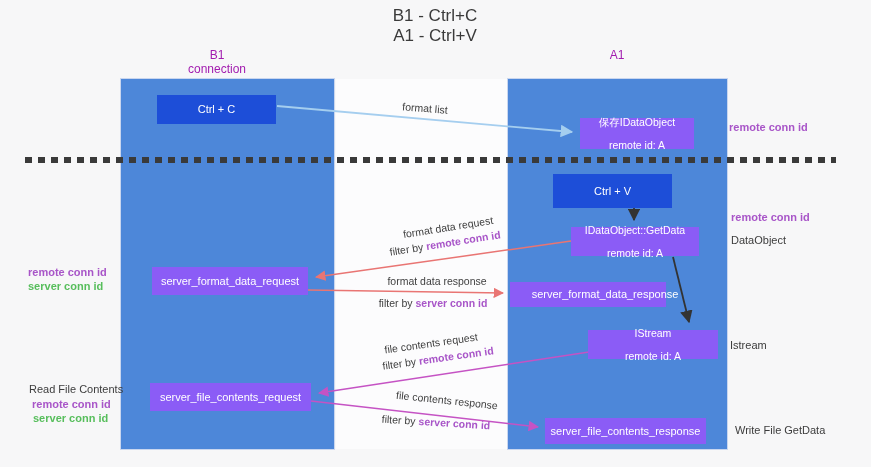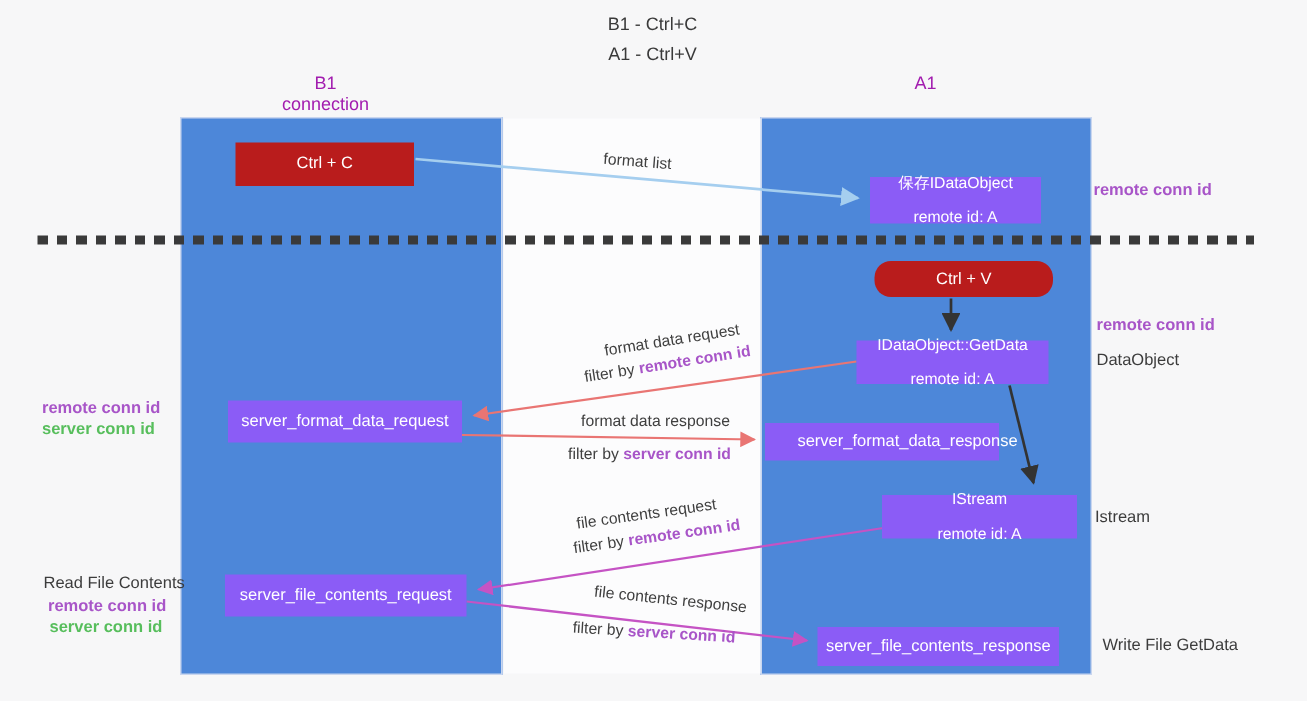--- a/index.html
+++ b/index.html
@@ -9,21 +9,21 @@
   }
   #canvas{
     position:relative;
     width:871px;height:467px;
     background:#f7f7f8;
     overflow:hidden;
   }
   
   .title{
     position:absolute;left:335px;top:6px;width:200px;
-    text-align:center;color:#3a3a3a;font-size:12px;line-height:20px;
+    text-align:center;color:#3a3a3a;font-size:17px;line-height:20px;
   }
   
   .lane-header{
     position:absolute;top:48px;width:120px;text-align:center;
     color:#a21caf;font-size:12px;line-height:14px;
   }
   #hdr-b1{left:157px;}
   #hdr-a1{left:557px;}
   
   .lane{
@@ -42,25 +42,25 @@
     background:repeating-linear-gradient(90deg,#3a3a3a 0 7px,transparent 7px 13px);
   }
   
   .box{
     position:absolute;display:flex;flex-direction:column;
     align-items:center;justify-content:center;
     color:#fff;text-align:center;font-size:11px;line-height:13px;
     box-sizing:border-box;
   }
   .box.orange{background:#8b5cf6;}
-  .box.green{background:#b91c1c;}
+  .box.green{background:#1d4ed8;}
   .box .l2{font-size:10.5px;margin-top:10px;}
   #box-ctrl-c{left:157px;top:95px;width:119px;height:29px;}
   #box-save-obj{left:580px;top:118px;width:114px;height:31px;font-size:10.5px;}
-  #box-ctrl-v{left:583px;top:174px;width:119px;height:24px;border-radius:11px;}
+  #box-ctrl-v{left:553px;top:174px;width:119px;height:34px;}
   #box-getdata{left:571px;top:227px;width:128px;height:29px;font-size:10.5px;}
   #box-format-req{left:152px;top:267px;width:156px;height:28px;}
   #box-format-resp{left:510px;top:282px;width:156px;height:25px;padding-left:34px;}
   #box-istream{left:588px;top:330px;width:130px;height:29px;font-size:10.5px;}
   #box-file-req{left:150px;top:383px;width:161px;height:28px;}
   #box-file-resp{left:545px;top:418px;width:161px;height:26px;}
   
   .anno{position:absolute;font-size:11px;color:#3c3c3c;white-space:nowrap;}
   .purple{color:#A855C8;font-weight:bold;}
   .greentxt{color:#57BE5C;font-weight:bold;}

